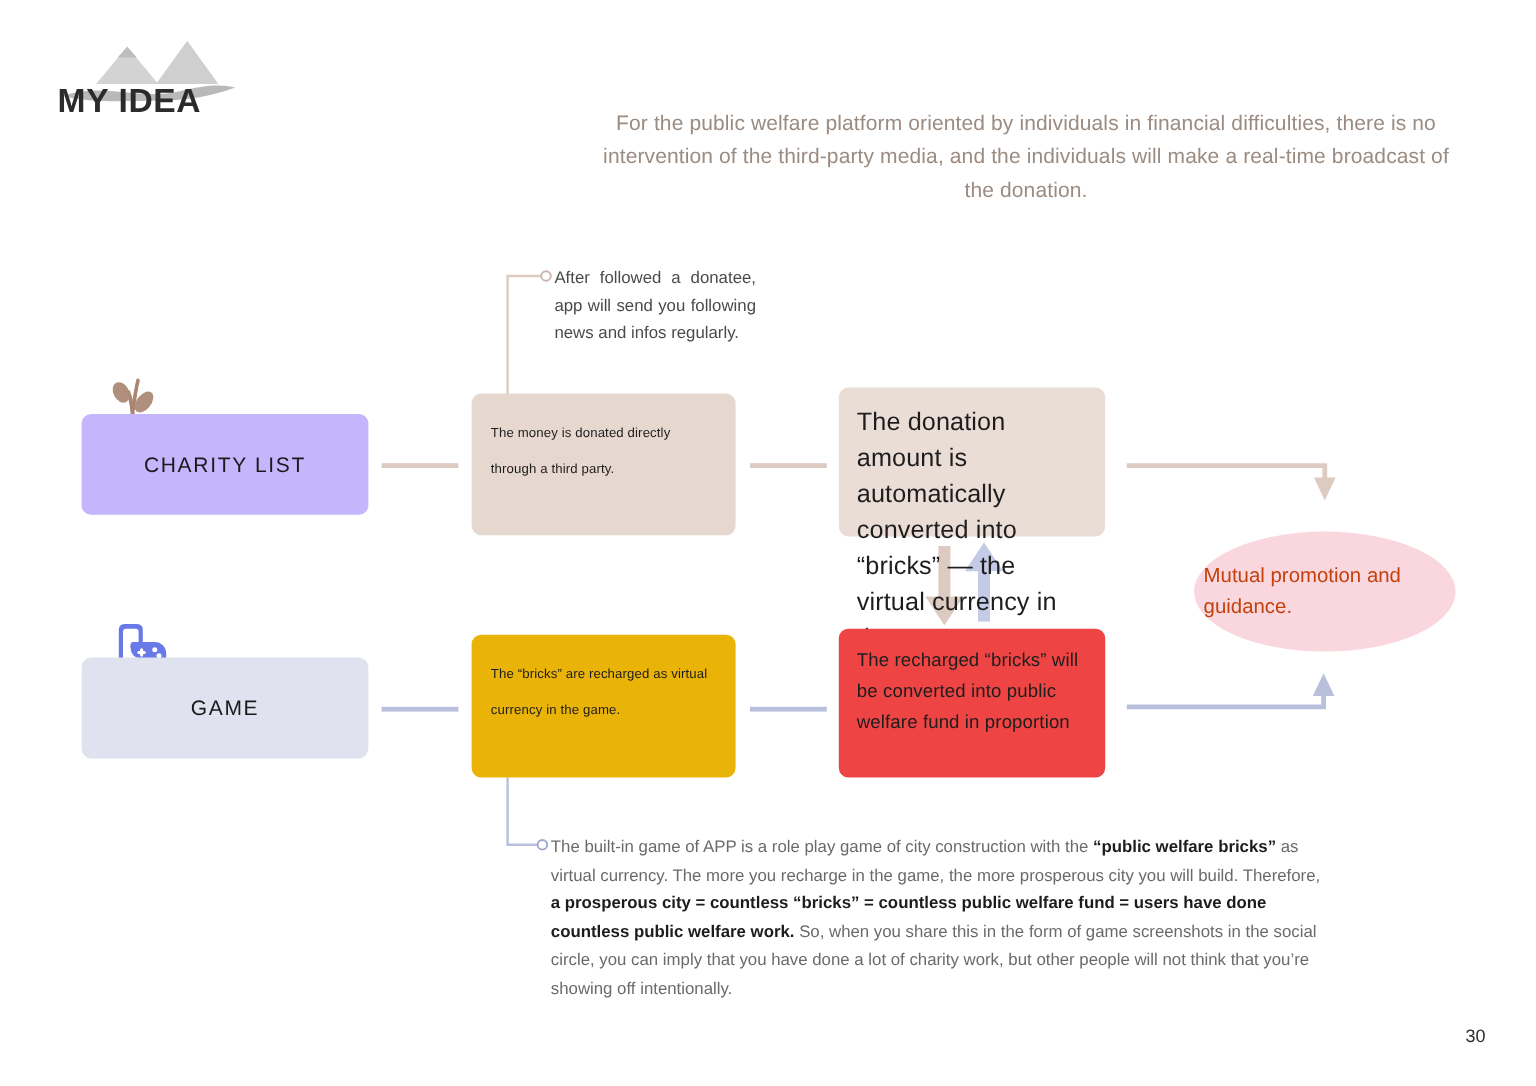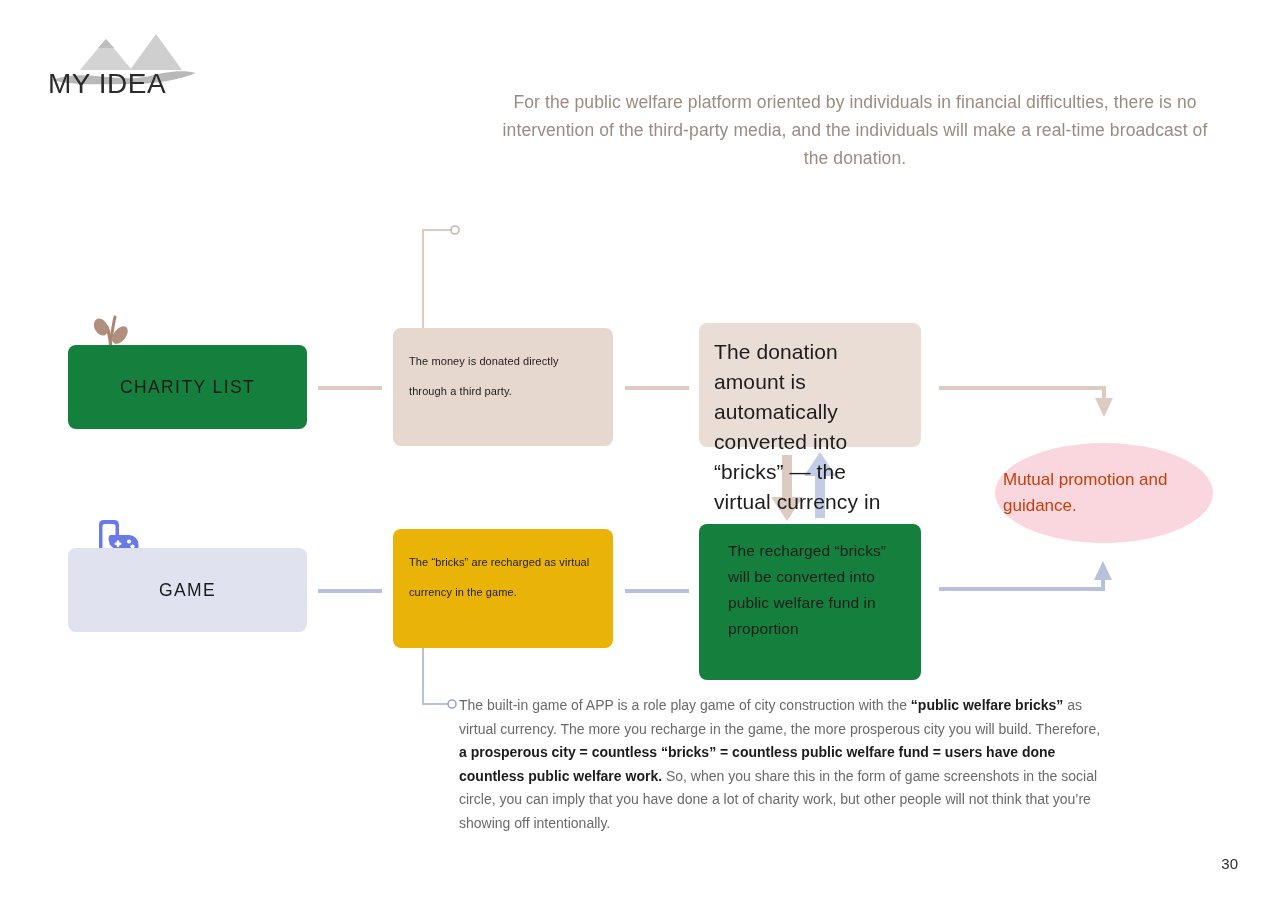--- a/index.html
+++ b/index.html
@@ -34,21 +34,21 @@
     height: 64px;
   }
   #logo-text {
     position: absolute;
     left: 2px;
     top: 42px;
     font-size: 28px;
     letter-spacing: 0.5px;
     color: #2b2b2b;
     font-family: "Liberation Sans", sans-serif;
-    font-weight: 400;
+    font-weight: 700;
     white-space: nowrap;
   }
 
   
   #header-text {
     position: absolute;
     left: 500px;
     top: 88px;
     width: 710px;
     text-align: center;
@@ -72,21 +72,21 @@
   }
   .label-box .ftext {
     font-size: 17.5px;
     letter-spacing: 1.4px;
     color: #1a1a1a;
     text-align: center;
   }
 
   #box-charity {
     left: 68px; top: 345px; width: 239px; height: 84px;
-    background: #15803d;
+    background: #c4b5fd;
     display: flex; align-items: center; justify-content: center;
   }
   #box-game {
     left: 68px; top: 548px; width: 239px; height: 84px;
     background: #e0e2f0;
     display: flex; align-items: center; justify-content: center;
   }
   #box-money {
     left: 393px; top: 328px; width: 220px; height: 118px;
     background: #e6d7cf;
@@ -97,23 +97,23 @@
     background: #eaddd6;
     padding: 14px 16px 0 15px;
   }
   #box-convert .ftext { font-size: 21px; line-height: 30px; }
   #box-bricks {
     left: 393px; top: 529px; width: 220px; height: 119px;
     background: #eab308;
     padding: 18px 18px 0 16px;
   }
   #box-recharged {
-    left: 699px; top: 524px; width: 222px; height: 156px;
-    background: #15803d;
-    padding: 14px 16px 0 29px;
+    left: 699px; top: 524px; width: 222px; height: 124px;
+    background: #ef4444;
+    padding: 14px 16px 0 15px;
   }
   #box-recharged .ftext { font-size: 15.5px; line-height: 26px; }
 
   
   #icon-sprout {
     position: absolute;
     left: 88px; top: 311px;
     width: 48px; height: 48px;
   }
   #icon-gamepad {
@@ -273,17 +273,18 @@
   </div>
 
   <div class="fbox" id="box-recharged">
     <div class="ftext">The recharged “bricks” will be converted into public welfare fund in proportion</div>
   </div>
 
   <div id="ellipse-mutual">
     <div class="etext">Mutual promotion and guidance.</div>
   </div>
 
+  <div class="callout-text" id="callout-top">After followed a donatee, app will send you following news and infos regularly.</div>
   <div class="callout-text" id="callout-bottom"><span>The built-in game of APP is a role play game of city construction with the </span><b>“public welfare bricks”</b><span> as virtual currency. The more you recharge in the game, the more prosperous city you will build. Therefore, </span><b>a prosperous city = countless “bricks” = countless public welfare fund = users have done countless public welfare work.</b><span> So, when you share this in the form of game screenshots in the social circle, you can imply that you have done a lot of charity work, but other people will not think that you’re showing off intentionally.</span></div>
 
   <div id="page-number">30</div>
 
 </div>
 
 </body></html>

